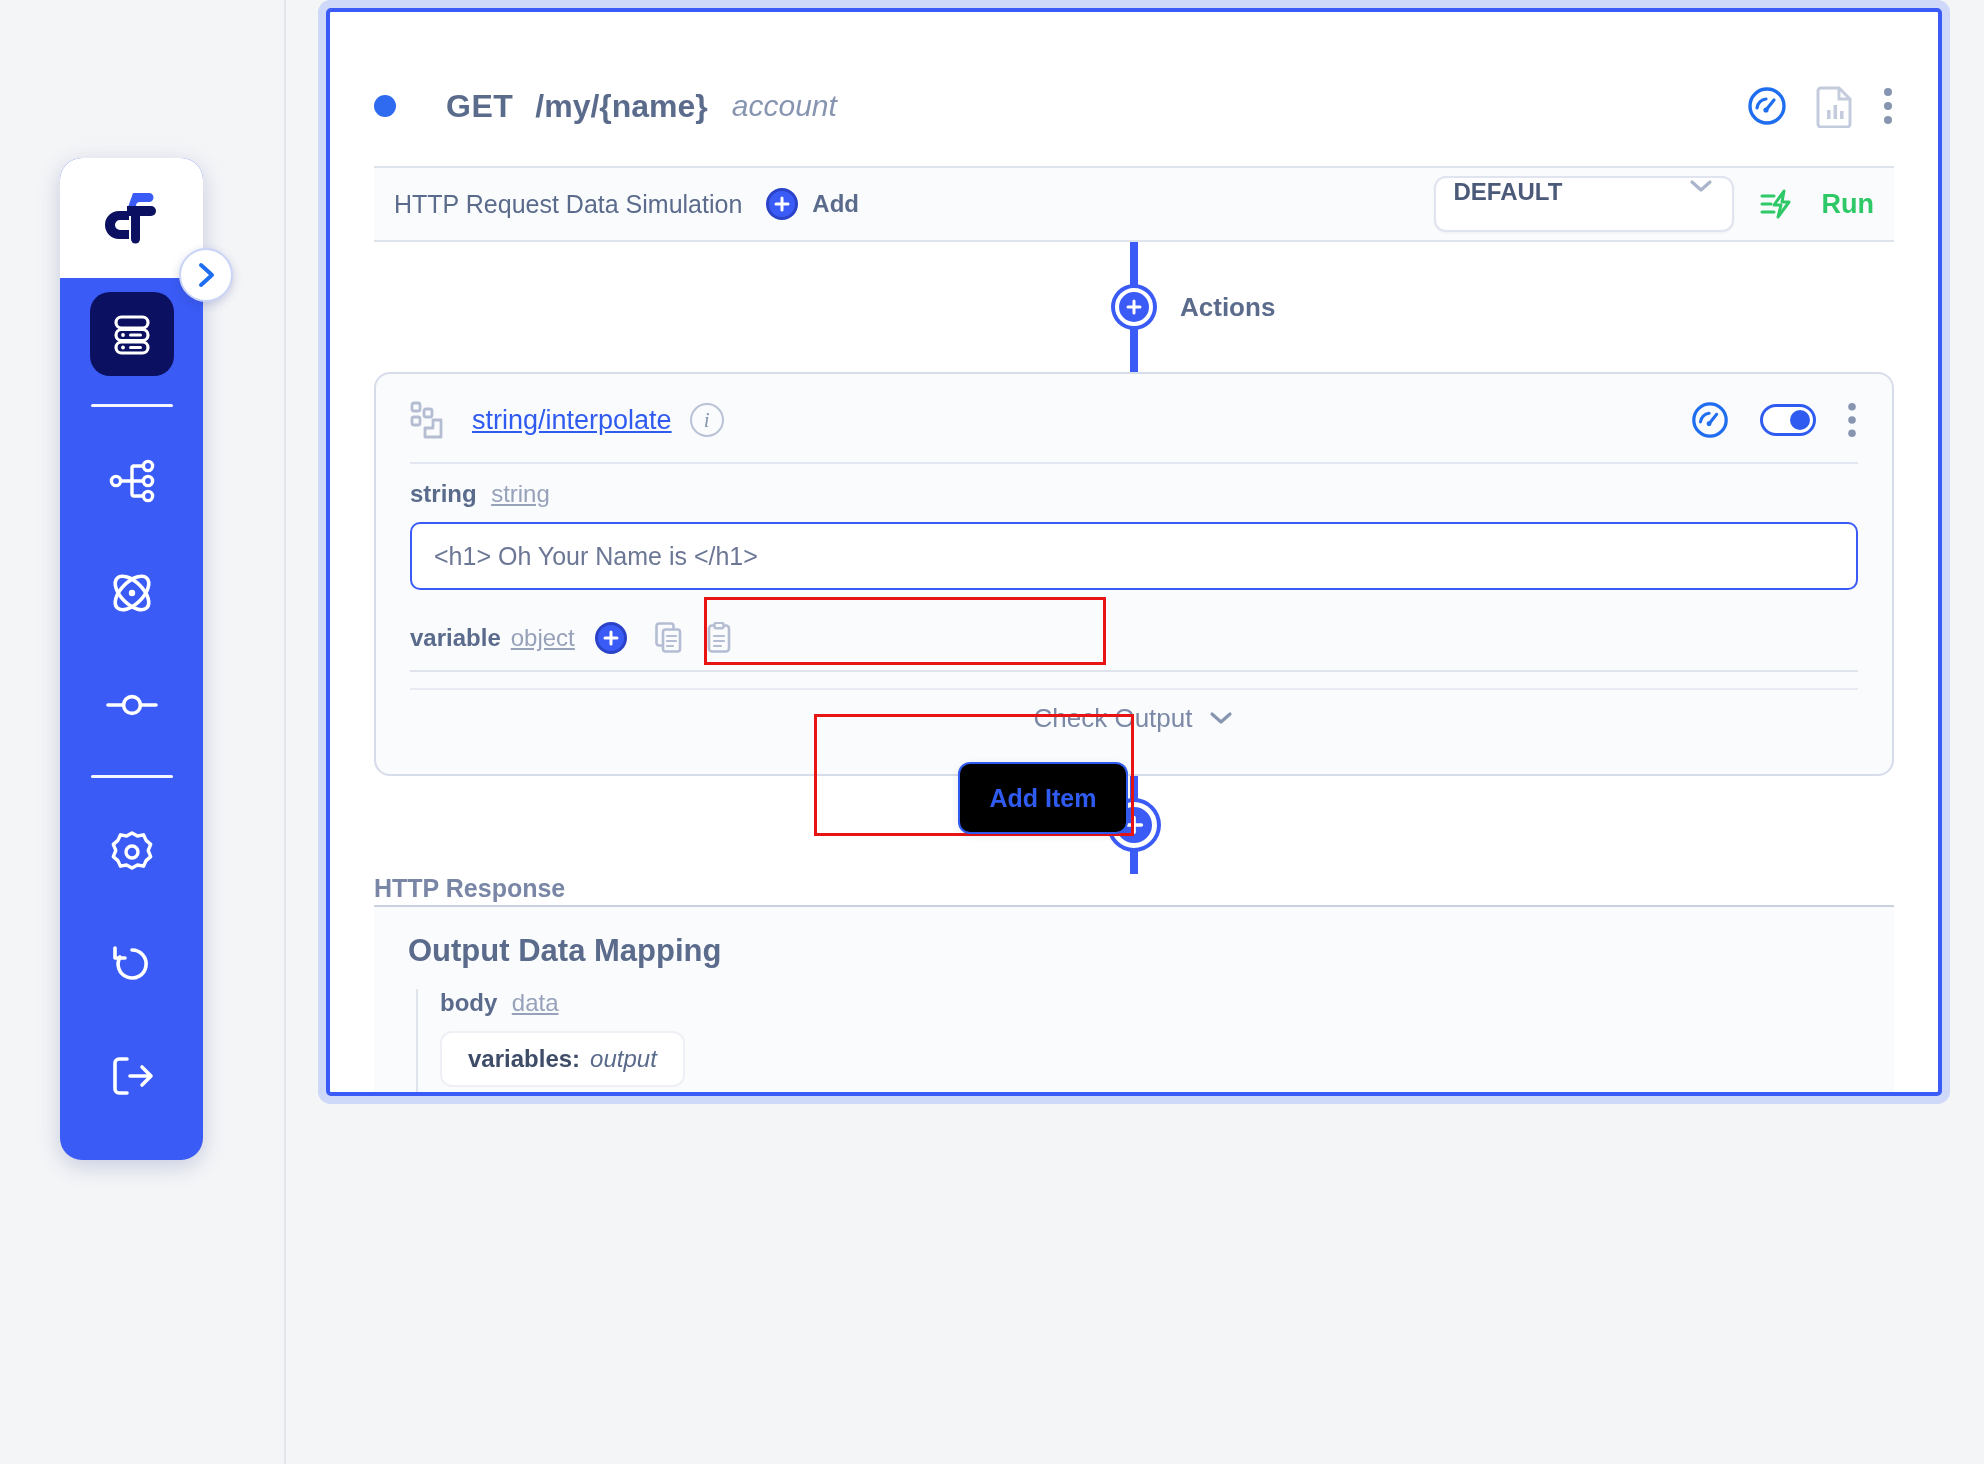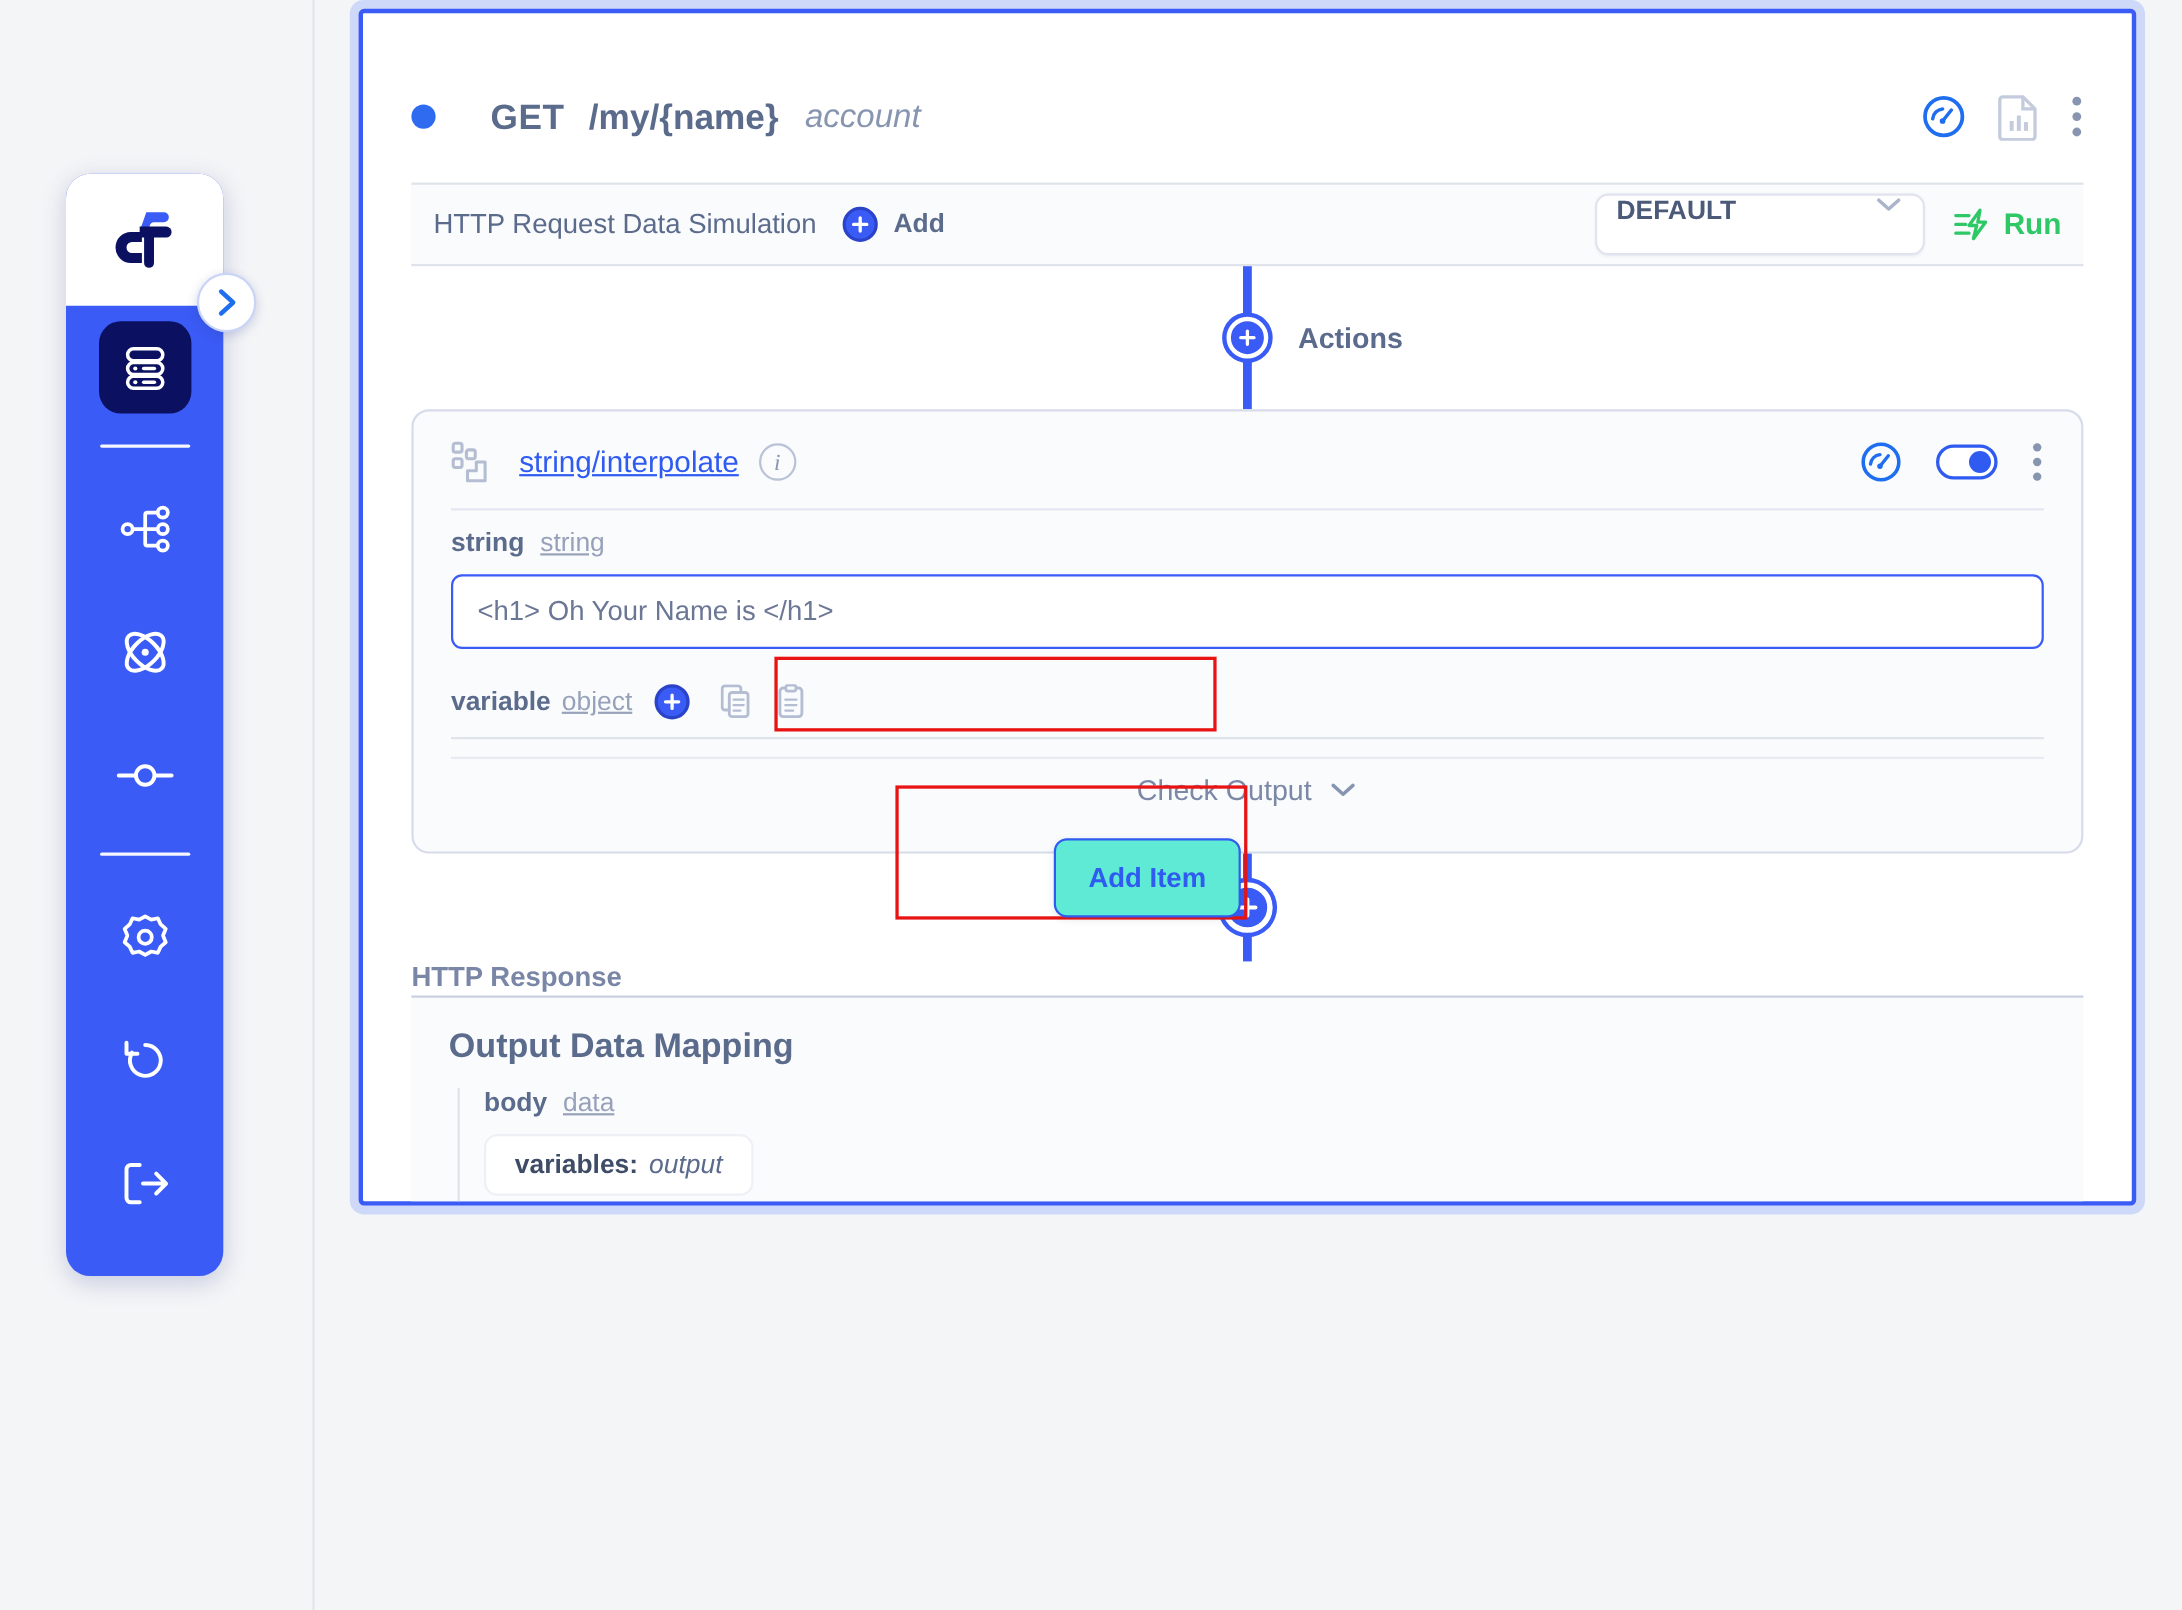--- a/index.html
+++ b/index.html
@@ -131,21 +131,21 @@
     background: #ffffff;
     border: 2px solid #e0e4ee;
     border-radius: 12px;
     display: flex; 
     padding: 0 18px;
     cursor: pointer;
     box-shadow: 0 1px 3px rgba(0,0,0,.05);
   }
   .select-default span { font-size: 24px; font-weight: bold; color: #4b5a78; }
   .run-btn {
-    display: flex; align-items: center; gap: 12px;
+    display: flex; align-items: center; gap: 28px;
     margin-left: 26px; margin-right: 6px; cursor: pointer; justify-content: center;
   }
   .run-btn .label { font-size: 27px; font-weight: bold; color: #2ec866; }
 
   
   .vline { position: absolute; width: 8px; background: #3a5bf5; left: 50%; transform: translateX(-50%); }
 
   .actions-row {
     position: relative;
     height: 130px;
@@ -221,21 +221,21 @@
     border-top: 2px solid #e8ebf2;
     display: flex; align-items: center; justify-content: center;
     gap: 16px; cursor: pointer;
   }
   .check-output span { font-size: 26px; color: #7b88a6; }
 
   .add-item-tip {
     position: absolute;
     left: 672px; top: 762px;
     width: 170px; height: 72px;
-    background: #5eead4;
+    background: #000000;
     border: 2px solid #2f5bf0;
     border-radius: 12px;
     display: flex; align-items: center; justify-content: center;
     z-index: 12;
     box-shadow: 0 2px 8px rgba(0,0,0,.08);
   }
   .add-item-tip span { font-size: 25px; font-weight: bold; color: #2f5bf0; }
 
   .mid-node {
     position: relative; height: 98px;

